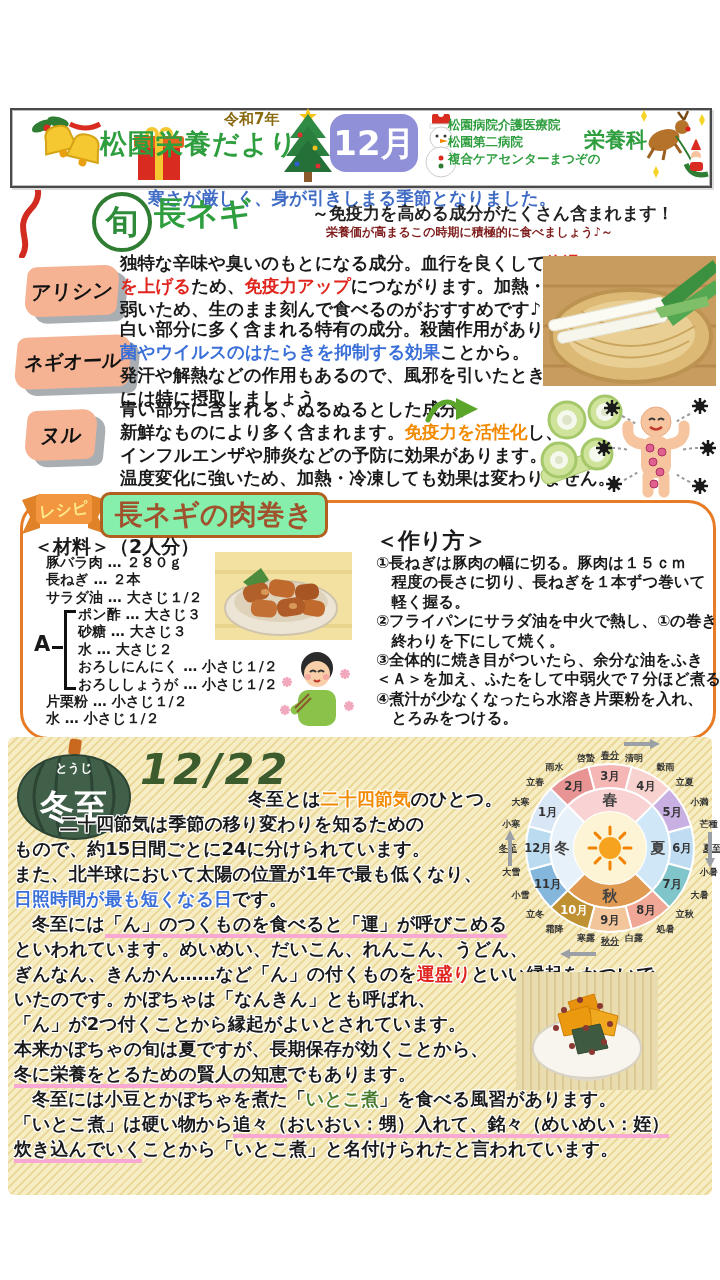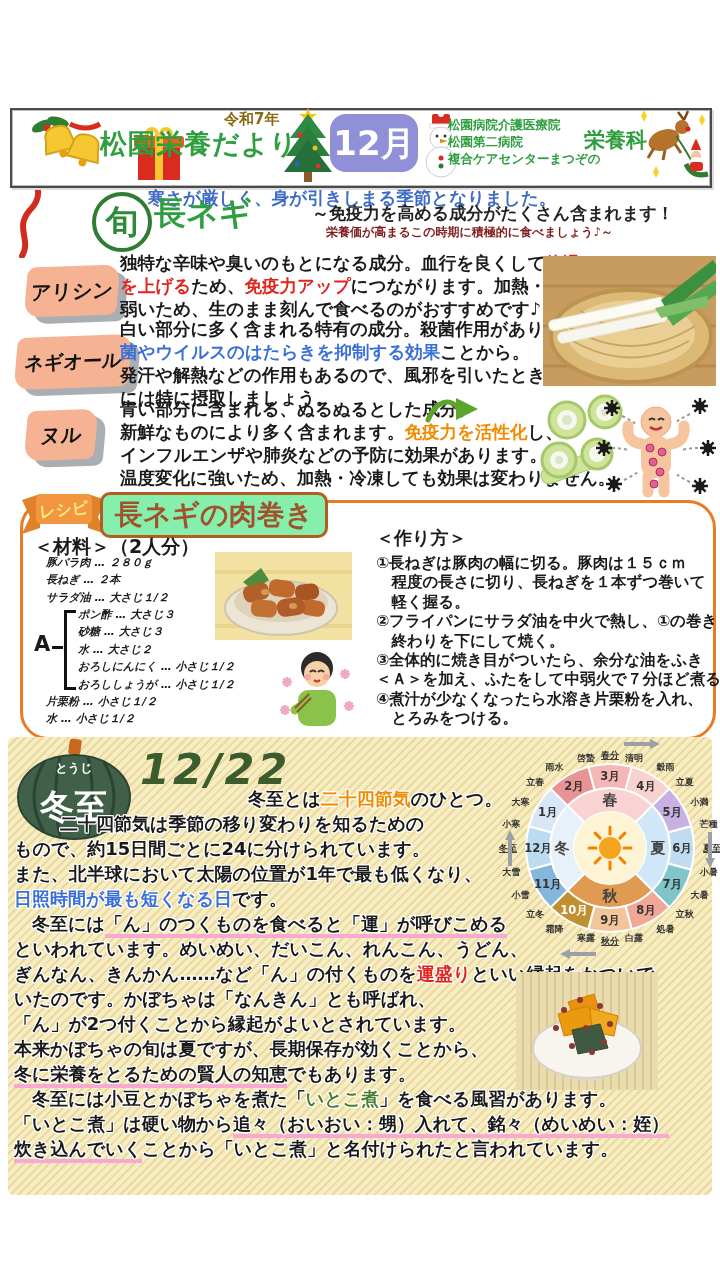--- a/index.html
+++ b/index.html
@@ -29,22 +29,22 @@
   .comp{position:absolute;font-size:17.5px;}
   .comp .ln{height:23px;line-height:23px;white-space:nowrap;}
   .seg-p{color:#1a1a1a}.seg-r{color:var(--red)}.seg-b{color:var(--linkblue)}
   .seg-o{color:var(--orange)}.seg-g{color:var(--itoko)}
   .seg-u{color:#1a1a1a;border-bottom:4px solid #f9a8d4;margin-top:35px;}
   
   .recipe-box{position:absolute;left:20px;top:500px;width:690px;height:234px;border:3px solid var(--rborder);border-radius:28px;background:#fff;}
   .r-title{position:absolute;left:100px;top:492px;width:222px;height:40px;background:#86efac;border:3px solid #b05f1f;
     border-radius:10px;color:var(--brown);font-size:28px;text-align:center;line-height:40px;}
   .mat-h{position:absolute;left:34px;top:534px;font-size:19px;}
-  .steps-h{position:absolute;left:376px;top:526px;font-size:18px;}
-  .ing{position:absolute;font-size:11px;font-style:italic;}
+  .steps-h{position:absolute;left:376px;top:526px;font-size:22px;}
+  .ing{position:absolute;font-size:14px;}
   .ing .li{height:17.4px;line-height:17.4px;white-space:nowrap;}
   .steps{position:absolute;left:376px;top:554px;font-size:15.5px;}
   .steps .li{height:19.4px;line-height:19.4px;white-space:nowrap;}
   .bracket{position:absolute;left:64px;top:610px;width:9px;height:74px;border:3px solid #111;border-right:none;}
   .a-label{position:absolute;left:34px;top:632px;font-size:21px;}
   .a-dash{position:absolute;left:52px;top:646px;width:11px;height:3px;background:#111;}
   
   .touji{position:absolute;left:8px;top:737px;width:704px;height:458px;border-radius:6px;background:var(--tjbg);
     background-image:repeating-linear-gradient(135deg,rgba(214,180,80,.35) 0 2px,transparent 2px 6px);}
   .tj-date{position:absolute;left:140px;top:744px;font-size:43px;color:var(--dgreen);letter-spacing:3px;font-style:italic;}

